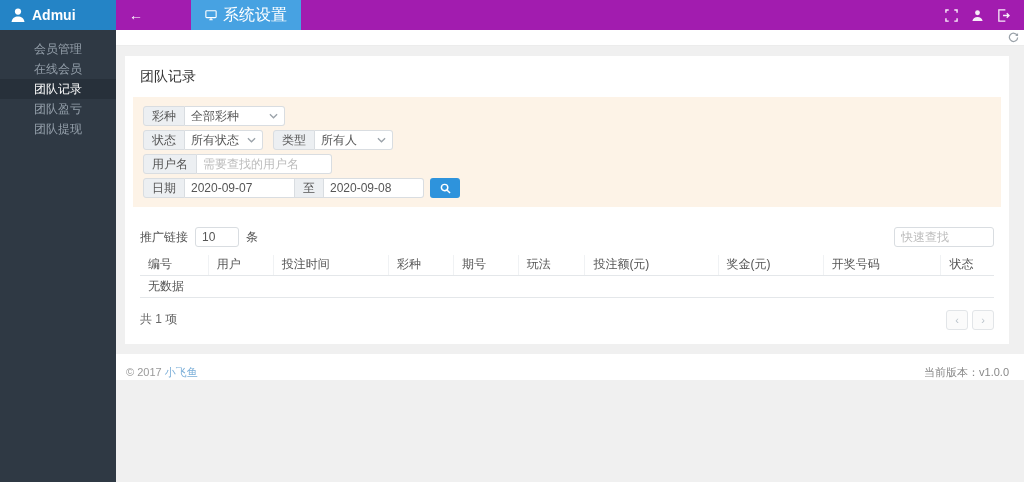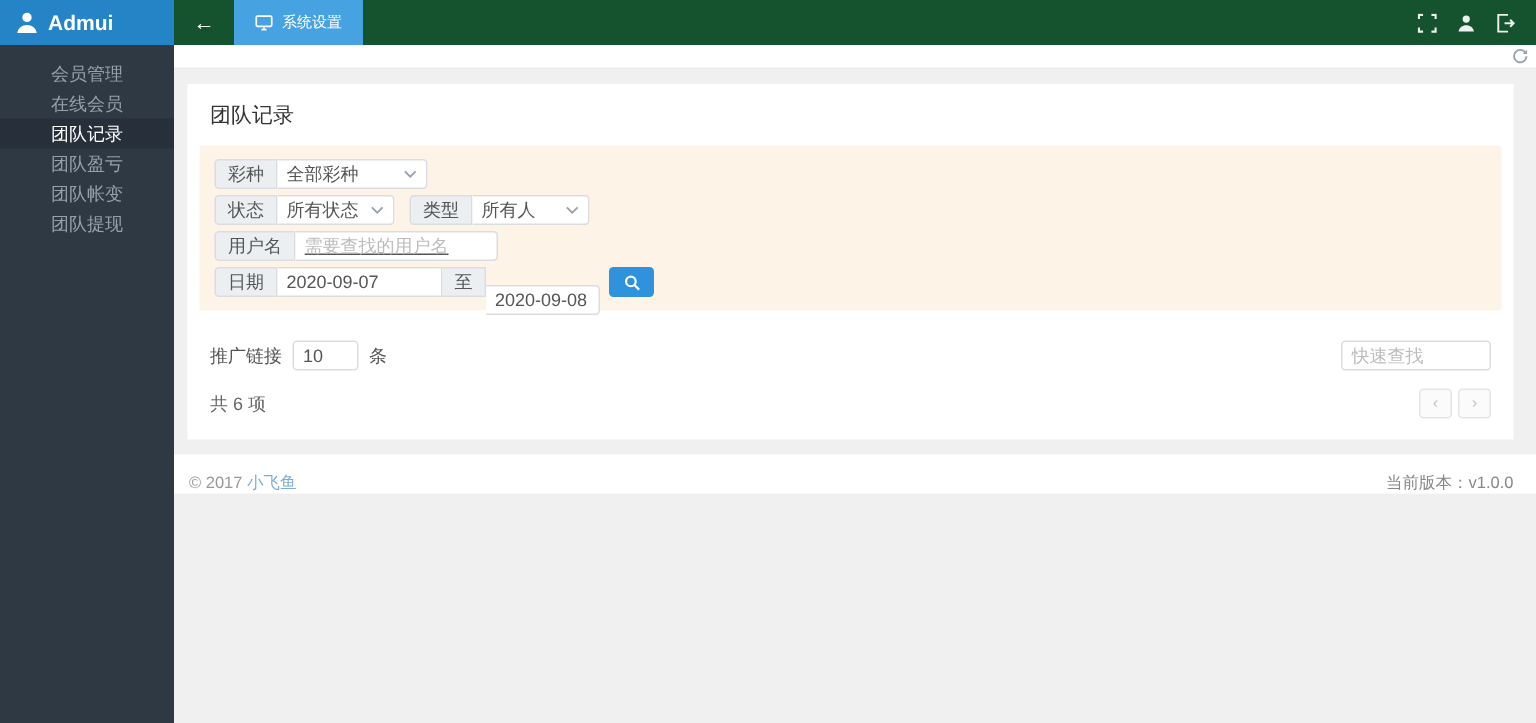--- a/index.html
+++ b/index.html
@@ -3,35 +3,35 @@
 <meta charset="utf-8">
 <style>
   * { box-sizing: border-box; margin: 0; padding: 0; }
   html, body { width: 1024px; height: 482px; overflow: hidden; }
   body {
     font-family: "Liberation Sans", sans-serif;
     background: #f0f0f0;
     color: #555;
   }
   
-  .topbar { display: flex; height: 30px; background: #14532d; align-items: stretch; }
+  .topbar { display: flex; height: 30px; background: #a21caf; align-items: stretch; }
   .brand {
     width: 116px; background: #2484c6; color: #fff;
     display: flex; align-items: center; gap: 6px; padding-left: 10px;
     font-size: 14px; font-weight: bold; flex: none;
   }
   .brand svg { width: 16px; height: 16px; }
   .topbar-nav { flex: 1; display: flex; align-items: stretch; }
   .back-arrow {
     width: 40px; display: flex; align-items: center; justify-content: center;
     color: #fff; font-size: 14px; cursor: pointer;
   }
   .top-tab {
     display: flex; align-items: center; gap: 6px; padding: 0 14px;
-    background: #47a2e2; color: #fff; font-size: 10px; cursor: pointer;
+    background: #47a2e2; color: #fff; font-size: 16px; cursor: pointer; margin-left: 35px;
   }
   .top-tab svg { width: 12px; height: 12px; }
   .topbar-right { display: flex; align-items: center; gap: 13px; padding-right: 14px; }
   .topbar-right .tbicon { width: 13px; height: 13px; cursor: pointer; opacity: .92; }
   
   .layout { display: flex; height: 452px; }
   .sidebar { width: 116px; flex: none; background: #2f3944; padding-top: 9px; }
   .side-item {
     height: 20px; line-height: 20px; padding-left: 34px;
     font-size: 12px; color: #95a0ab; cursor: pointer; white-space: nowrap;
@@ -160,21 +160,20 @@
   </div>
 </div>
 
 <div class="layout">
 
   <aside class="sidebar">
     <div class="side-item">会员管理</div>
     <div class="side-item">在线会员</div>
     <div class="side-item active">团队记录</div>
     <div class="side-item">团队盈亏</div>
-    <div class="side-item">团队帐变</div>
     <div class="side-item">团队提现</div>
   </aside>
 
   <main class="content">
     <div class="tools-strip">
       <svg viewBox="0 0 16 16">
           <path d="M13.4 5.2A6 6 0 1 0 14 8" fill="none" stroke="#9aa2a9" stroke-width="1.8"></path>
           <path d="M14.6 1.6v4.2h-4.2z" fill="#9aa2a9"></path>
         </svg>
     </div>
@@ -210,51 +209,72 @@
               <span>所有人</span>
               <svg viewBox="0 0 10 6" fill="none" stroke="#9aa2a9" stroke-width="1.4">
                   <path d="M1 1l4 4 4-4"></path>
                 </svg>
             </div>
           </div>
         </div>
         <div class="f-row">
           <div class="igroup">
             <span class="addon">用户名</span>
-            <input class="ctrl" style="width: 135px; text-decoration: underline;" type="text" placeholder="需要查找的用户名">
+            <input class="ctrl" style="width: 135px;" type="text" placeholder="需要查找的用户名">
           </div>
         </div>
         <div class="f-row">
           <div class="igroup">
             <span class="addon">日期</span>
             <input class="ctrl mid" style="width: 110px;" type="text" value="2020-09-07">
             <span class="addon mid">至</span>
-            <input class="ctrl" style="width: 76px; margin-top: 12px;" type="text" value="2020-09-08">
+            <input class="ctrl" style="width: 100px;" type="text" value="2020-09-08">
             <button class="search-btn">
               <svg viewBox="0 0 12 12" fill="none" stroke="#fff" stroke-width="1.6">
                   <circle cx="5" cy="5" r="3.5"></circle>
                   <path d="M7.8 7.8L11 11"></path>
                 </svg>
             </button>
           </div>
         </div>
       </div>
 
       <div class="table-toolbar">
         <div class="page-size">
           <span>推广链接</span>
           <input type="text" value="10" style="">
           <span>条</span>
         </div>
         <input class="quick-search" type="text" placeholder="快速查找" style="">
       </div>
 
+      <table>
+        <thead>
+          <tr>
+            <th>编号</th>
+            <th>用户</th>
+            <th>投注时间</th>
+            <th>彩种</th>
+            <th>期号</th>
+            <th>玩法</th>
+            <th>投注额(元)</th>
+            <th>奖金(元)</th>
+            <th>开奖号码</th>
+            <th>状态</th>
+          </tr>
+        </thead>
+        <tbody>
+          <tr>
+            <td class="empty-cell" colspan="10">无数据</td>
+          </tr>
+        </tbody>
+      </table>
 
       <div class="table-footer">
-        <span class="total">共 6 项</span>
+        <span class="total">共 1 项</span>
         <div class="pager">
           <button>
               <span>‹</span>
             </button>
           <button>
               <span>›</span>
             </button>
         </div>
       </div>
     </div>

